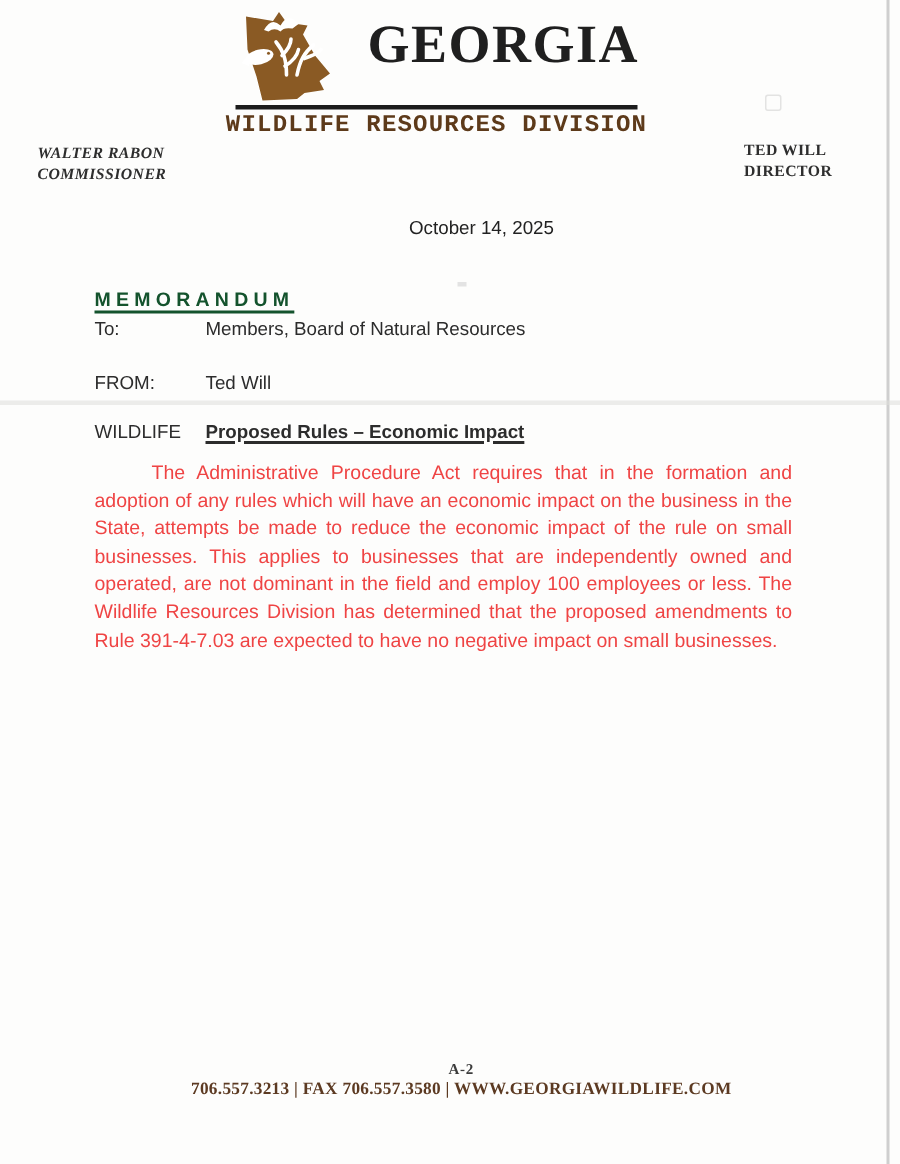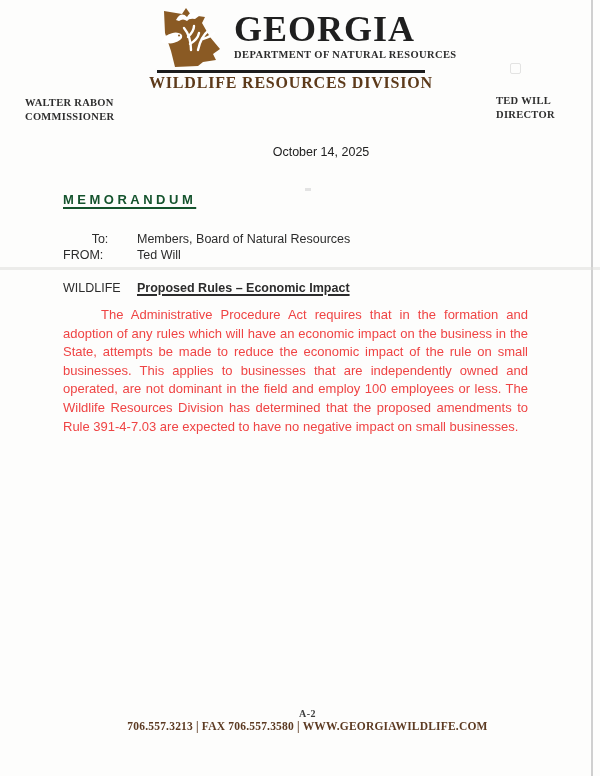--- a/index.html
+++ b/index.html
@@ -8,67 +8,67 @@
     width:600px;height:776px;
     margin:0 auto;
     background:#fdfdfc;
     overflow:hidden;
     font-family:"Liberation Sans", sans-serif;
     color:#2c2c2c;
   }
   
   .logo-row{
     position:absolute;left:153px;top:4px;
-    display:flex;align-items:flex-start;gap:7px;
+    display:flex;align-items:flex-start;gap:18px;
   }
   .state-svg{width:74px;height:66px;flex:0 0 auto;}
   .org-text{margin-top:8px;}
   .org-name{
     font-family:"Liberation Serif", serif;
     font-size:36px;font-weight:600;line-height:0.95;
     letter-spacing:1px;color:#1f1f1f;white-space:nowrap;
   }
   .org-sub{
     font-family:"Liberation Serif", serif;
     font-size:10.5px;font-weight:bold;letter-spacing:0.4px;
     color:#2b2b2b;margin-top:3px;white-space:nowrap;
   }
   .header-rule{
     position:absolute;left:157px;top:70px;width:268px;height:2.5px;
     background:#1c1c1c;
   }
   .division{
     position:absolute;left:145px;top:74px;width:292px;
     text-align:center;
-    font-family:Liberation Serif, serif;
+    font-family:Liberation Mono, monospace;
     font-size:16px;font-weight:bold;letter-spacing:0.8px;
     color:#5d3a1a;white-space:nowrap;
   }
   .official{
     position:absolute;
     font-family:"Liberation Serif", serif;
     font-size:10.5px;font-weight:bold;letter-spacing:0.3px;
     line-height:1.3;color:#2e2e2e;white-space:nowrap;
   }
-  .official-left{left:25px;top:96px;}
+  .official-left{left:25px;top:96px;font-style:italic;}
   .official-right{left:496px;top:94px;}
   
   .date-line{
     position:absolute;left:21px;top:145px;width:600px;
     text-align:center;font-size:12.5px;color:#222;
   }
   .memo-heading{
     position:absolute;left:63px;top:192px;
     font-size:13px;font-weight:bold;letter-spacing:3.5px;
     text-decoration:underline;text-decoration-thickness:1.5px;text-underline-offset:3px;
     color:#14532d;white-space:nowrap;
   }
   .field-row{position:absolute;left:63px;font-size:12.5px;white-space:nowrap;}
   .field-row .label{display:inline-block;width:74px;}
-  .row-to{top:232px;text-align:center;}
+  .row-to{top:212px;}
   .row-from{top:248px;}
   .row-subject{top:281px;}
   .value-emphasis{
     font-weight:bold;
     text-decoration:underline;text-decoration-thickness:1.5px;text-underline-offset:2px;
   }
   .memo-body{
     position:absolute;left:63px;top:306px;width:465px;
     font-size:13px;line-height:18.6px;text-align:justify;
     text-indent:38px;color:#ef4444;
@@ -119,21 +119,20 @@
       <g fill="none" stroke="#ffffff" stroke-width="2.4" stroke-linecap="round">
         <path d="M38,46 C38,36 36,30 31,24"></path>
         <path d="M35,33 C39,29 41,26 41,22"></path>
         <path d="M37,40 C42,37 45,34 46,29"></path>
         <path d="M45,46 C47,36 50,31 56,26"></path>
         <path d="M50,35 C54,33 58,33 61,29"></path>
       </g>
     </svg>
     <div class="org-text">
       <div class="org-name">GEORGIA</div>
-      <div class="org-sub">DEPARTMENT OF NATURAL RESOURCES</div>
     </div>
   </div>
   <div class="header-rule"></div>
   <div class="division">WILDLIFE RESOURCES DIVISION</div>
 
   <div class="official official-left">
     <div>WALTER RABON</div>
     <div>COMMISSIONER</div>
   </div>
   <div class="official official-right">

